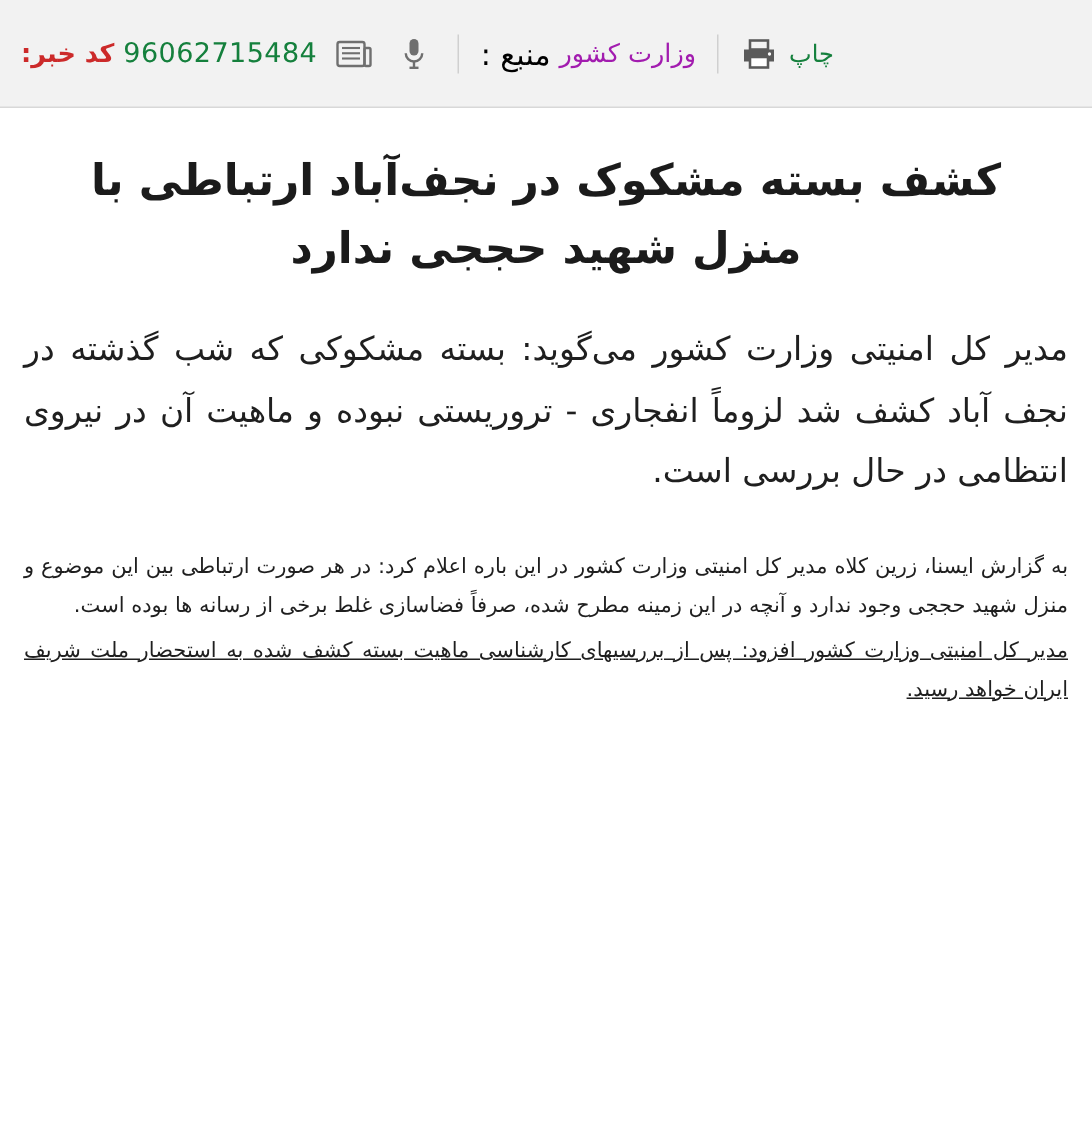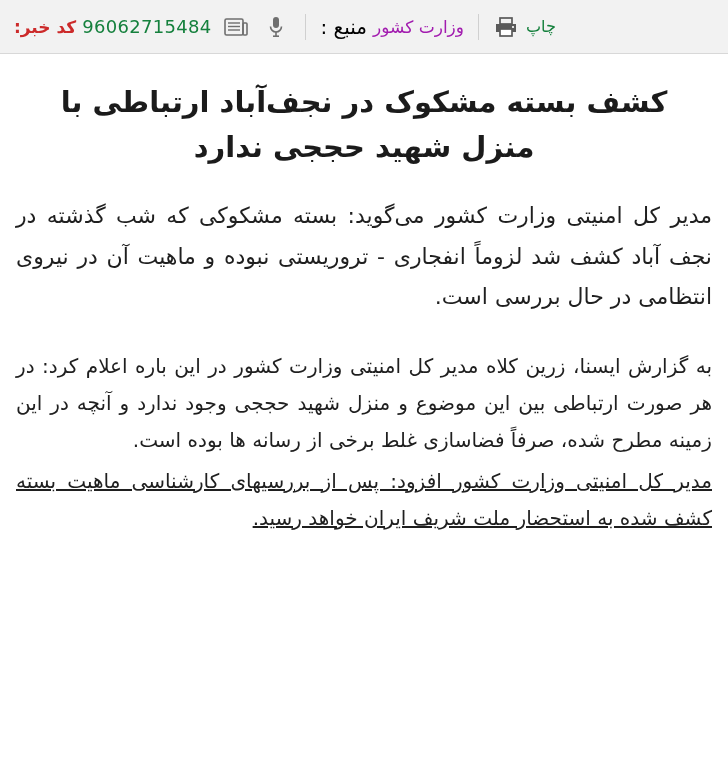--- a/index.html
+++ b/index.html
@@ -10,21 +10,21 @@
   body {
     width: 728px;
     height: 757px;
     font-family: "DejaVu Sans", "Liberation Sans", sans-serif;
     color: #222222;
     overflow: hidden;
   }
 
   
   .toolbar {
-    height: 54px;
+    height: 72px;
     background: #f2f2f2;
     border-bottom: 1px solid #d8d8d8;
     display: flex;
     flex-direction: row-reverse;
     align-items: center;
     justify-content: flex-start;
     padding: 0 14px;
     box-sizing: border-box;
     gap: 10px;
   }
@@ -93,21 +93,21 @@
     padding: 0 8px;
   }
   .lead {
     font-size: 22px;
     line-height: 1.85;
     color: #1f1f1f;
     text-align: justify;
     margin: 0 0 30px 0;
   }
   .para {
-    font-size: 20px;
+    font-size: 14px;
     line-height: 1.85;
     color: #1f1f1f;
     text-align: justify;
     margin: 2px 0 4px 0;
   }
   .para.last { margin-bottom: 0; text-decoration: underline; }
 </style>
 </head>
 <body>
 

